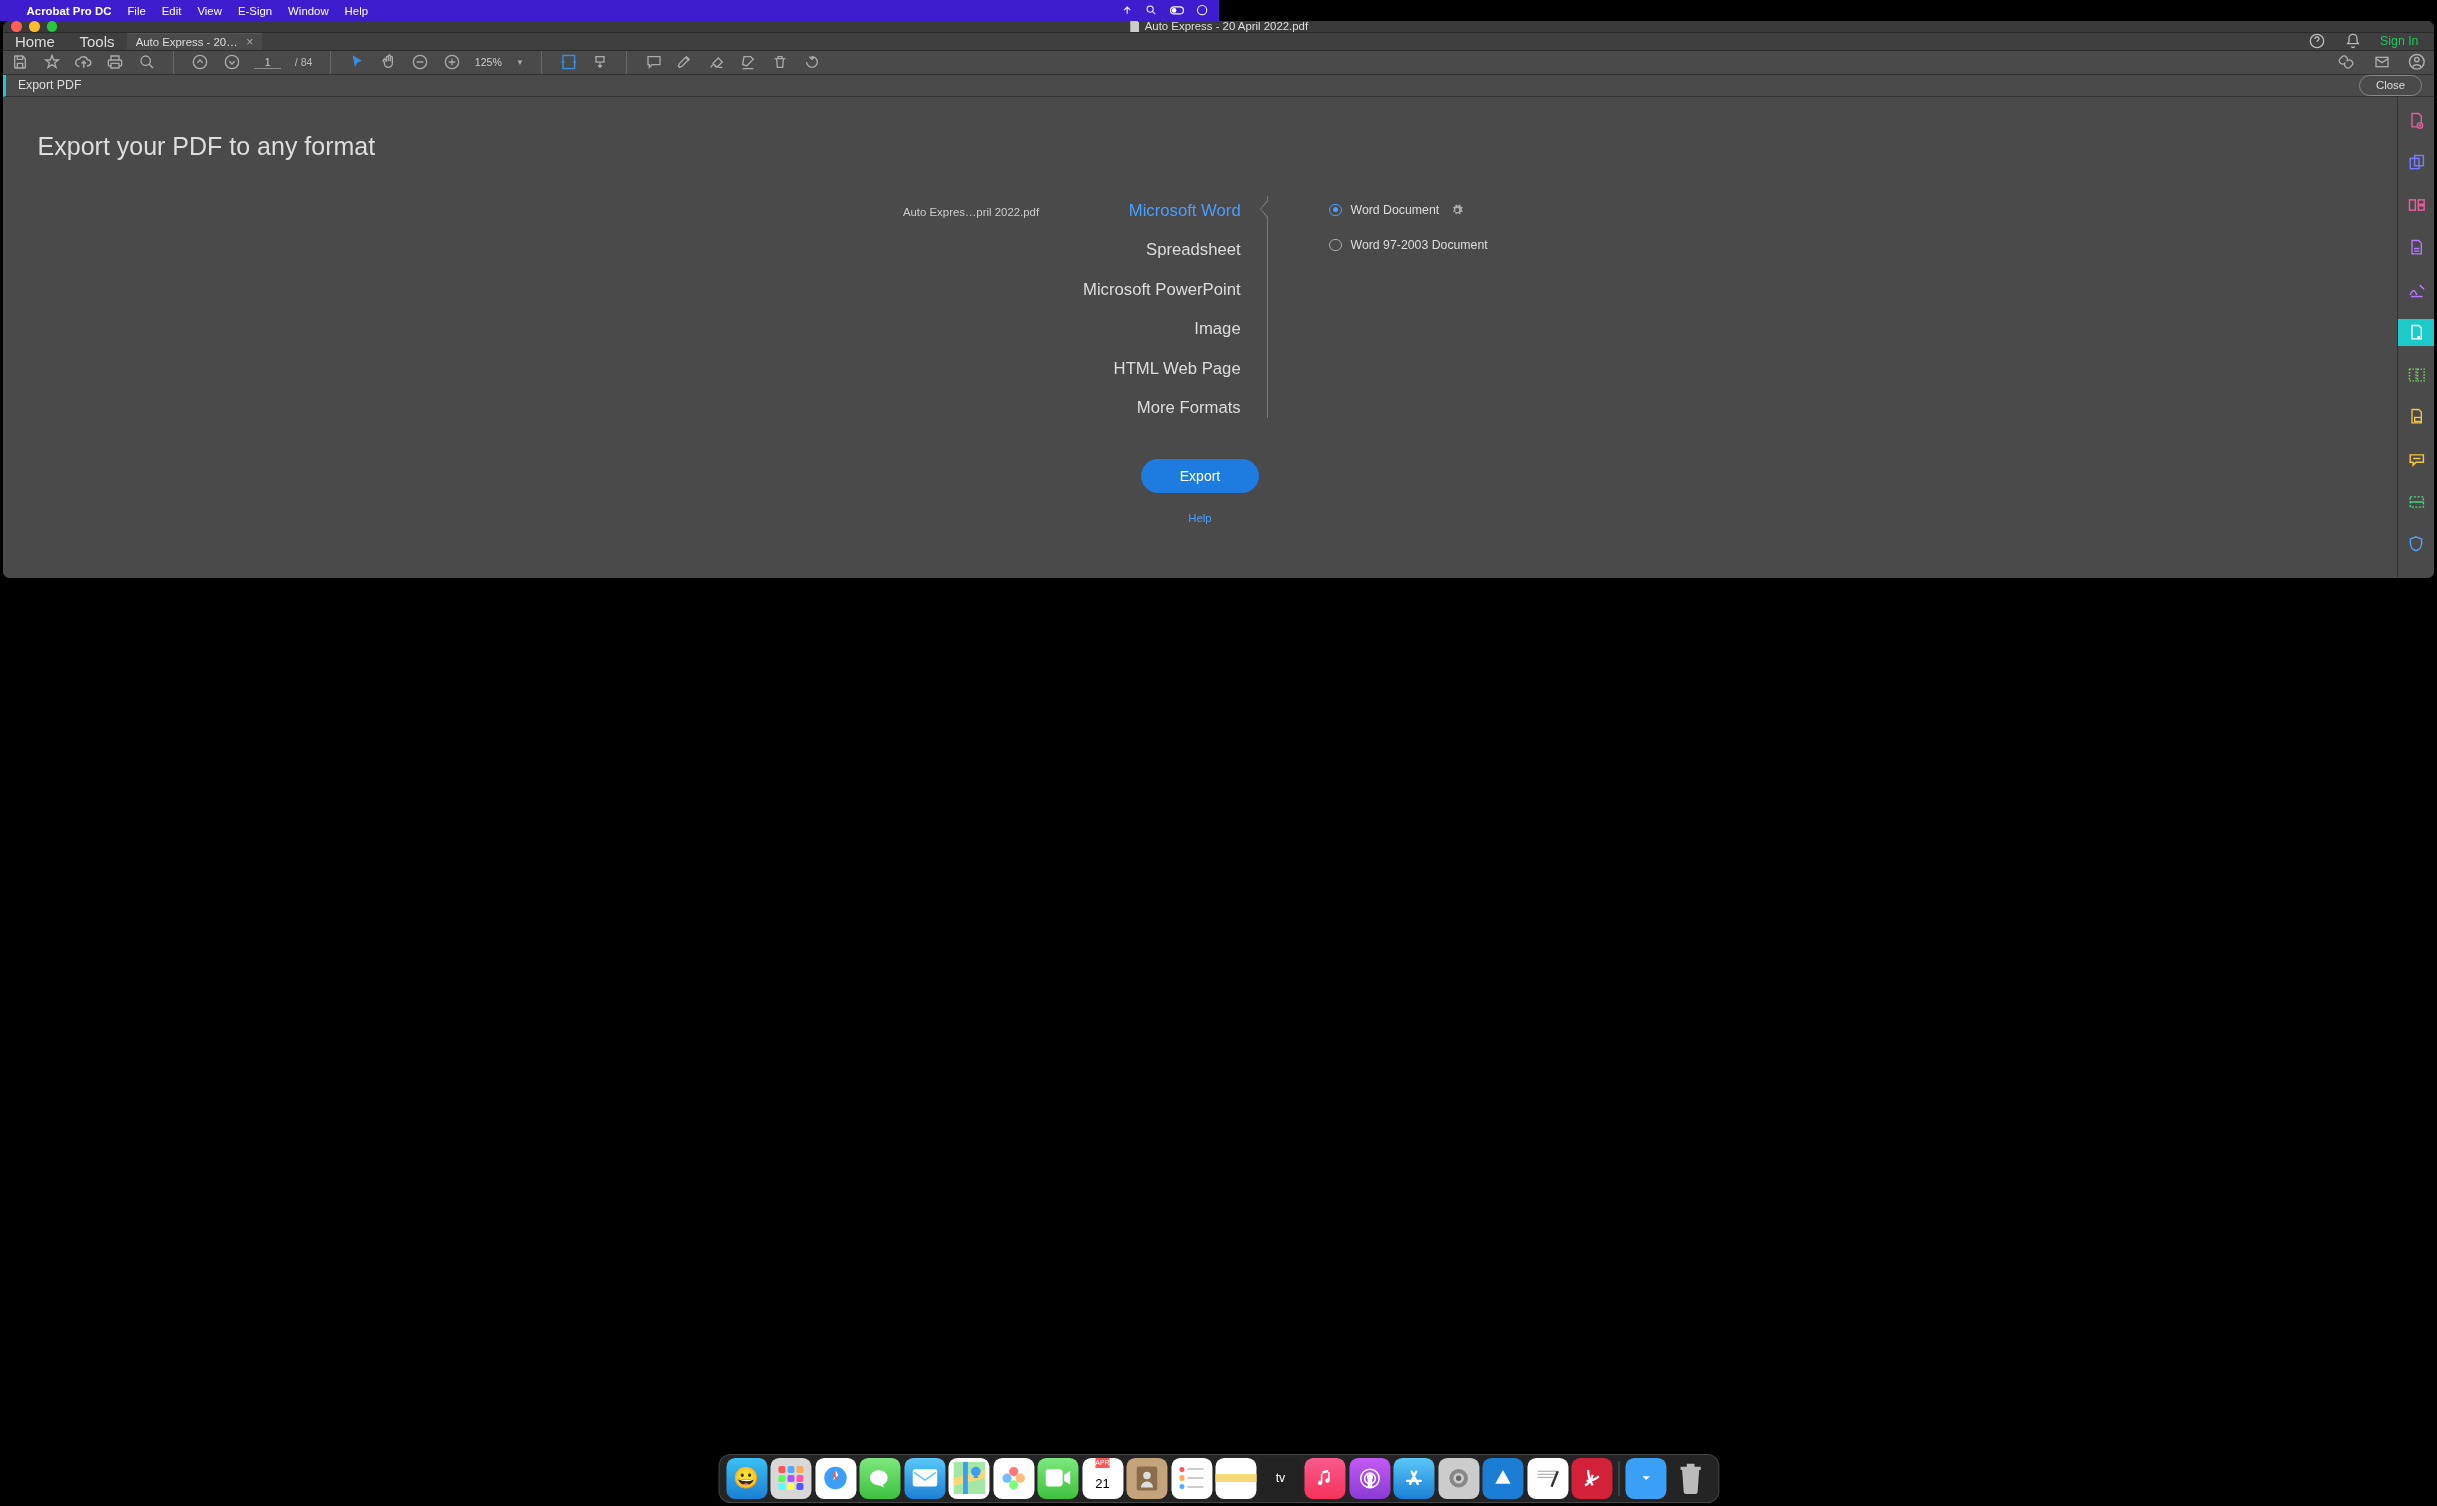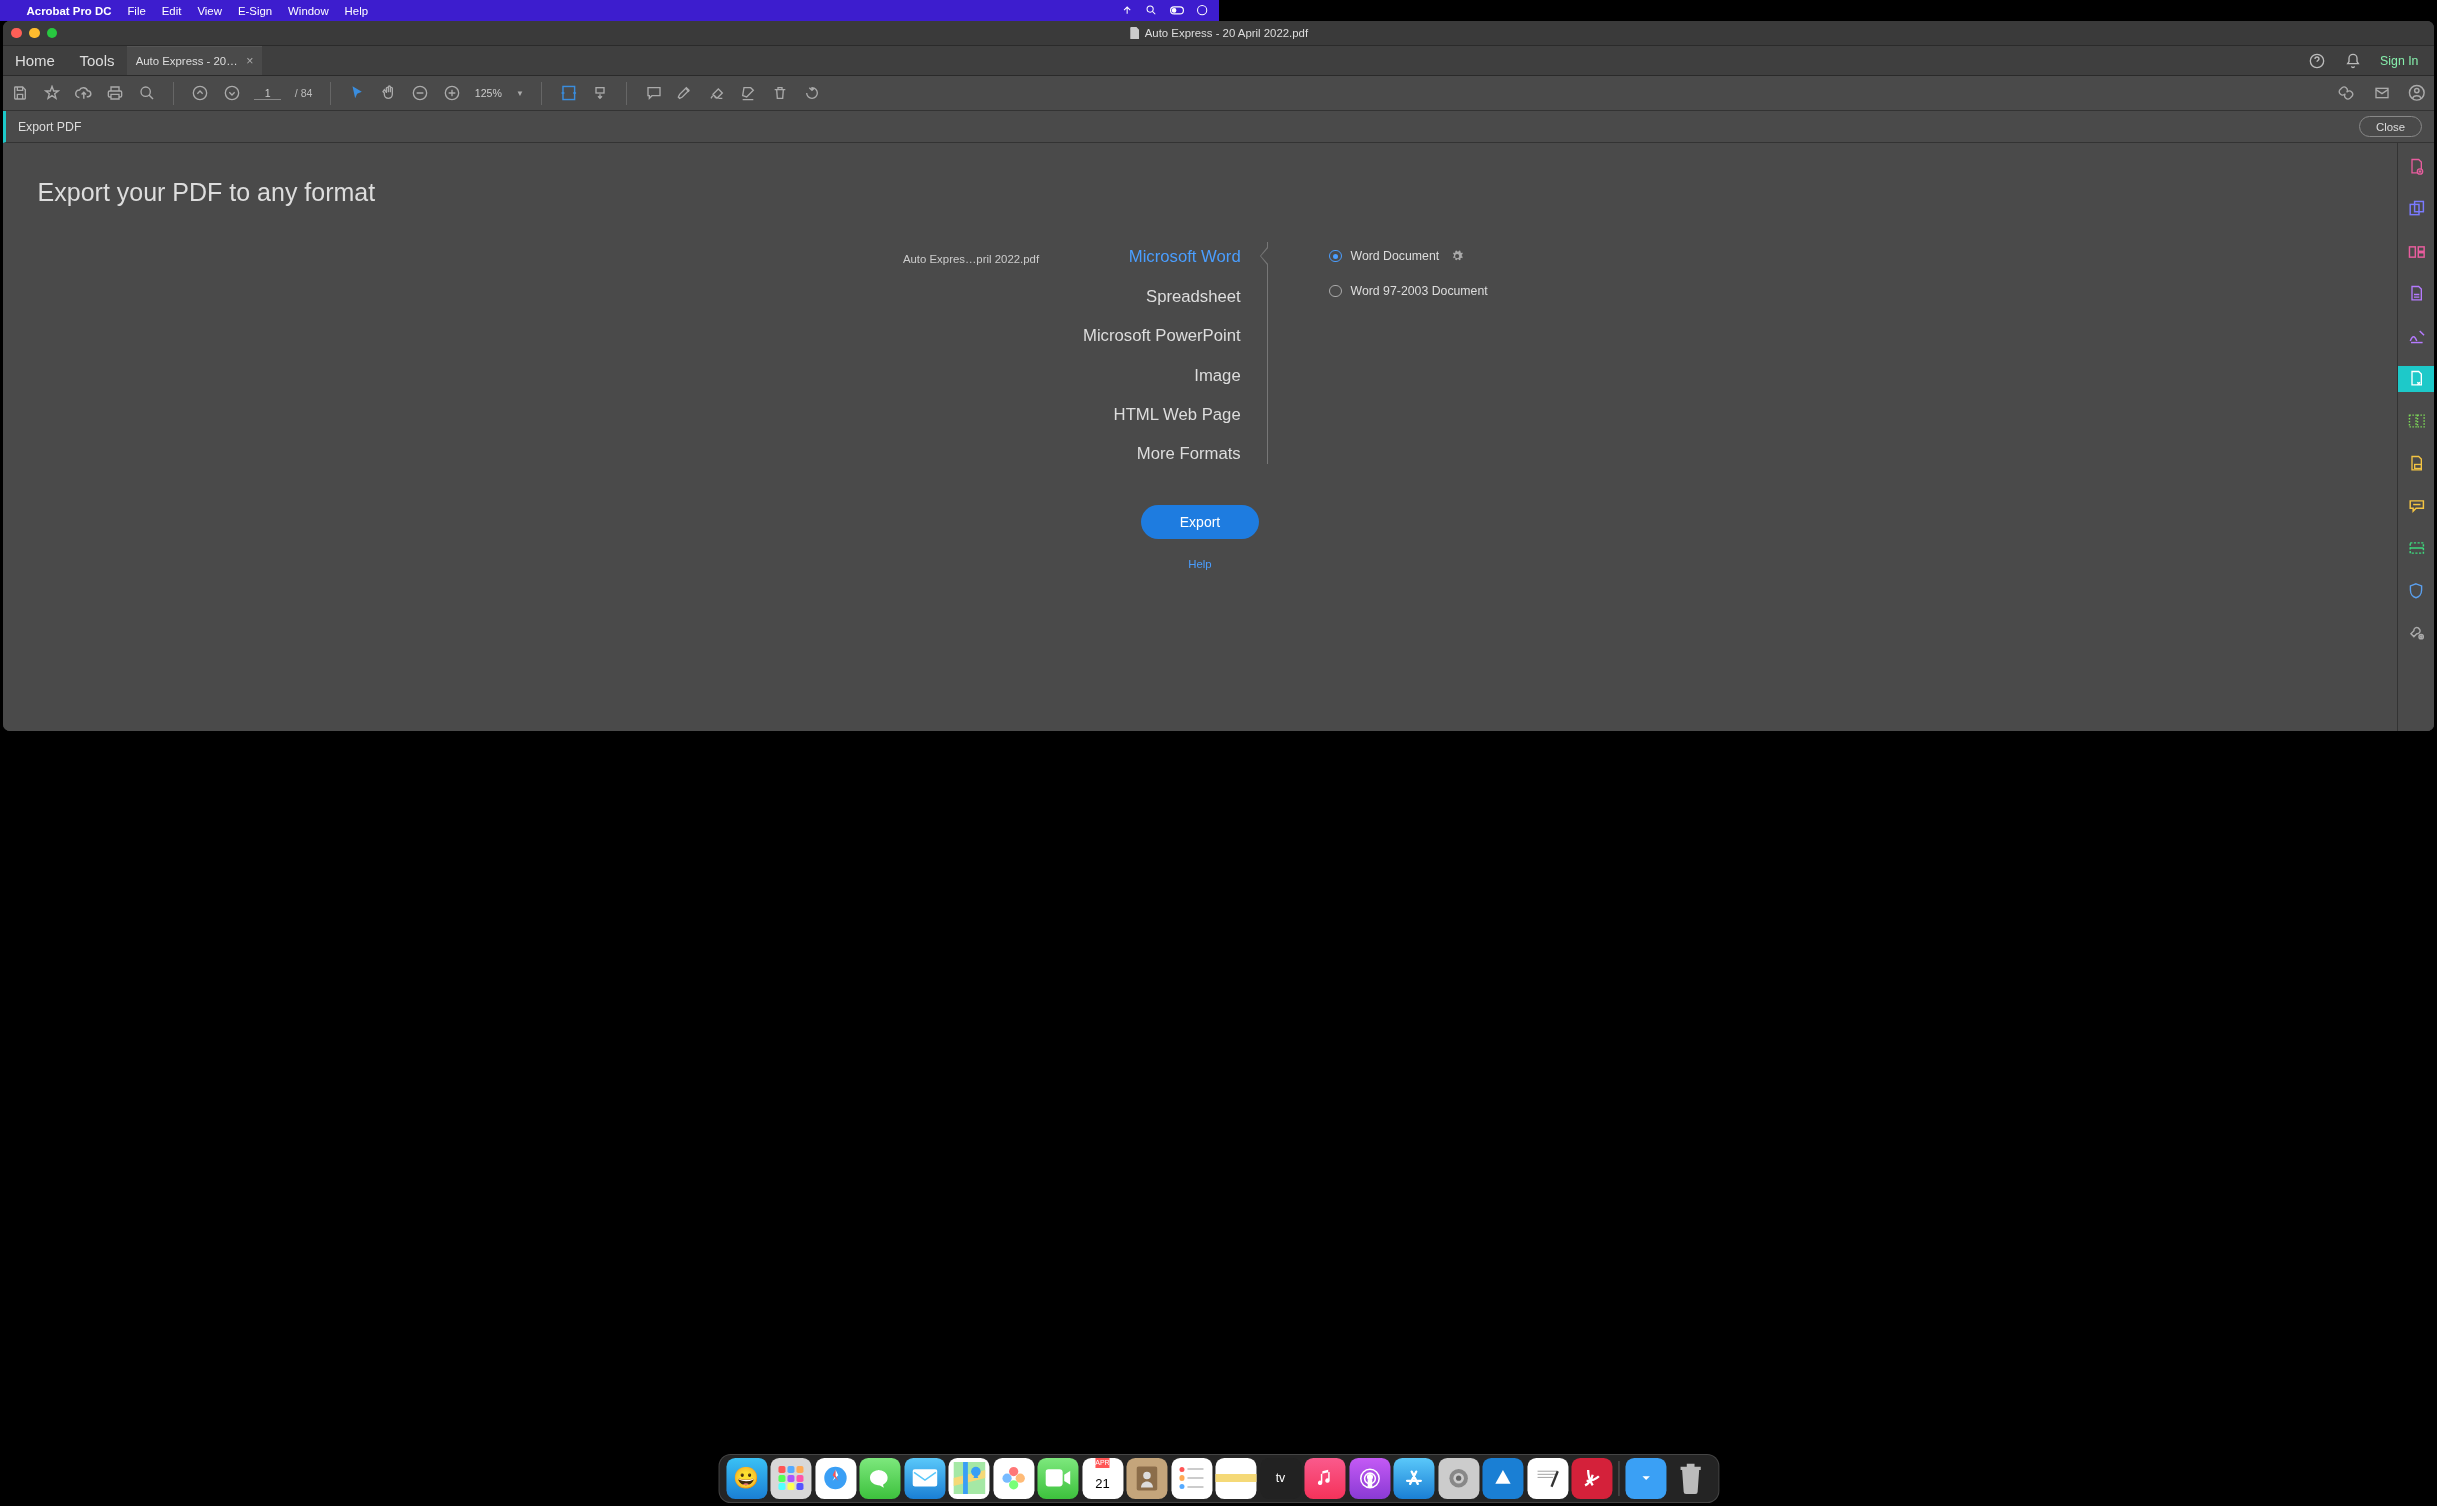--- a/index.html
+++ b/index.html
@@ -5,21 +5,21 @@
     * { margin: 0; padding: 0; box-sizing: border-box; font-family: -apple-system, BlinkMacSystemFont, "Helvetica Neue", sans-serif; }
     body { background: #000; width: 1219px; height: 753px; overflow: hidden; font-size: 11.4px; color: #ccc; }
     
     
     .menubar { height: 21px; background: #3d1dce; display: flex; align-items: center; padding: 0 10.6px; gap: 16px; color: #fff; font-size: 11.4px; }
     .menubar-right { margin-left: auto; display: flex; gap: 12.3px; align-items: center; }
     .menubar-item { cursor: default; }
     .app-name { font-weight: 600; }
     
     
-    .window { position: absolute; top: 21px; left: 2.6px; right: 2.6px; height: 710px; background: #4a4a4a; border-radius: 7px; overflow: hidden; display: flex; flex-direction: column; }
+    .window { position: absolute; top: 21px; left: 2.6px; right: 2.6px; height: 557px; background: #4a4a4a; border-radius: 7px; overflow: hidden; display: flex; flex-direction: column; }
     
     
     .titlebar { height: 25px; background: #3a3a3a; display: flex; align-items: center; position: relative; border-bottom: 0.9px solid #2a2a2a; }
     .traffic-lights { display: flex; gap: 7px; padding-left: 8.8px; }
     .tl { width: 10.6px; height: 10.6px; border-radius: 50%; }
     .tl-red { background: #ff5f57; }
     .tl-yellow { background: #febc2e; }
     .tl-green { background: #28c840; }
     .window-title { position: absolute; left: 50%; transform: translateX(-50%); color: #ddd; display: flex; align-items: center; gap: 5.3px; font-size: 11.4px; }
     
@@ -157,21 +157,21 @@
           <svg width="16" height="16" viewBox="0 0 24 24" fill="none" stroke="#bbb" stroke-width="2">
             <circle cx="12" cy="12" r="10"></circle>
             <path d="M9 9a3 3 0 116 0c0 2-3 2-3 4M12 17h.01"></path>
           </svg>
         </span>
       <span>
           <svg width="16" height="16" viewBox="0 0 24 24" fill="none" stroke="#bbb" stroke-width="2">
             <path d="M6 8a6 6 0 0112 0v5l2 3H4l2-3V8zM10 20a2 2 0 004 0"></path>
           </svg>
         </span>
-      <span style="font-size:12.3px; color:#86efac;">Sign In</span>
+      <span style="font-size:12.3px; color:#22c55e;">Sign In</span>
     </div>
   </div>
 
   <div class="toolbar">
     <span class="tb-icon">
         <svg width="16" height="16" viewBox="0 0 24 24" fill="none" stroke="#aaa" stroke-width="2">
           <path d="M5 3h11l4 4v13a1 1 0 01-1 1H5a1 1 0 01-1-1V4a1 1 0 011-1z"></path>
           <path d="M8 3v5h8V3M8 21v-7h8v7"></path>
         </svg>
       </span>

